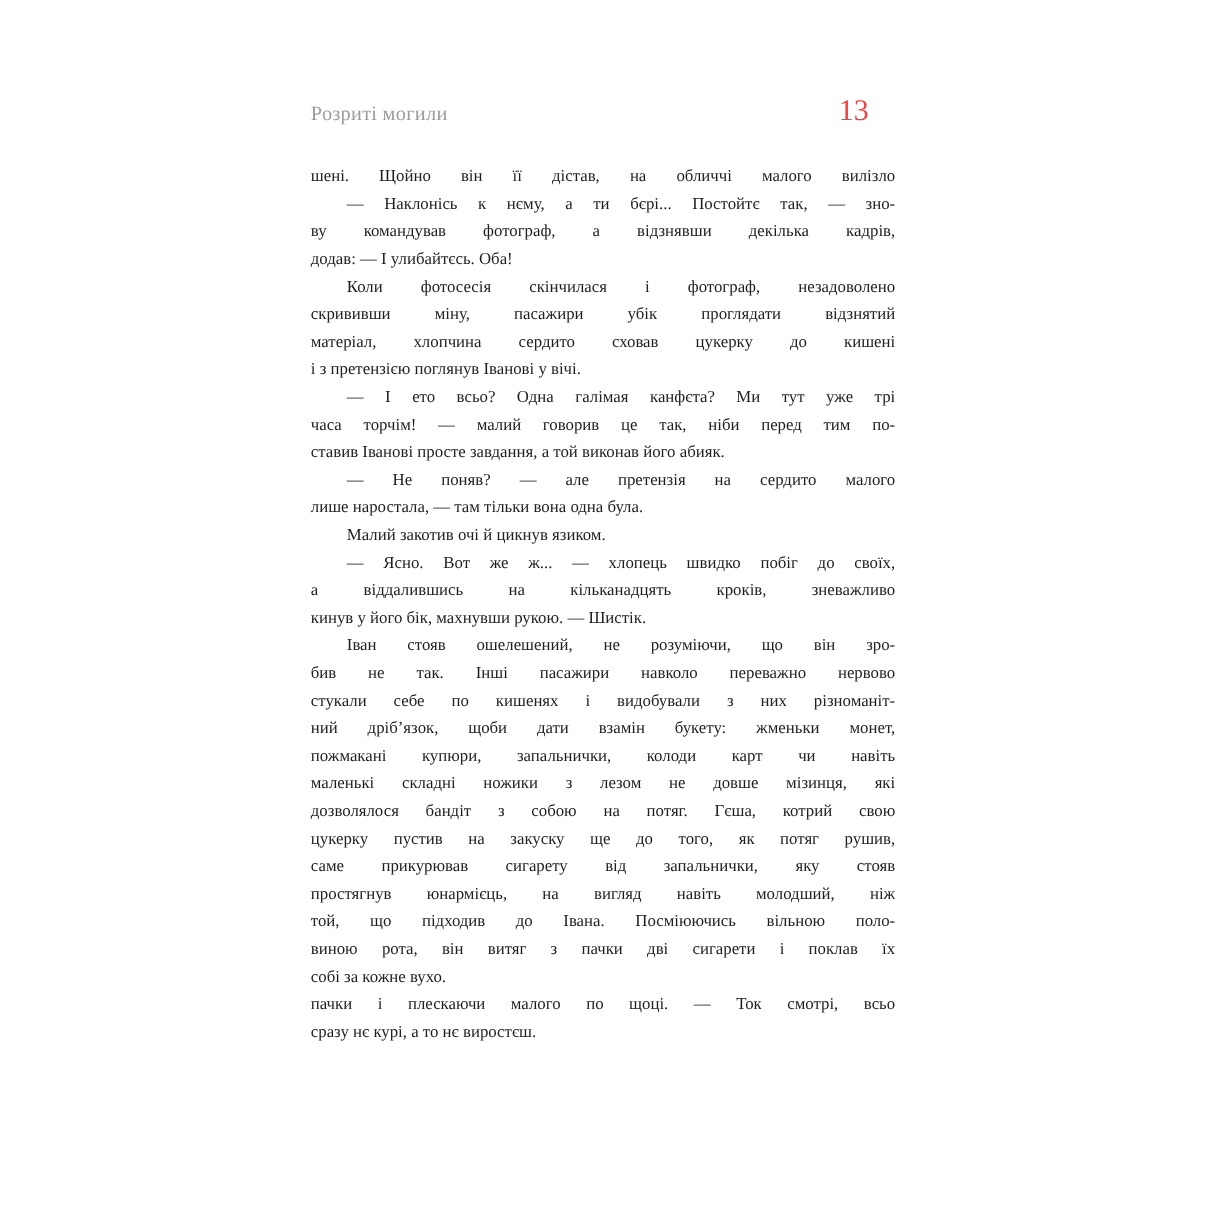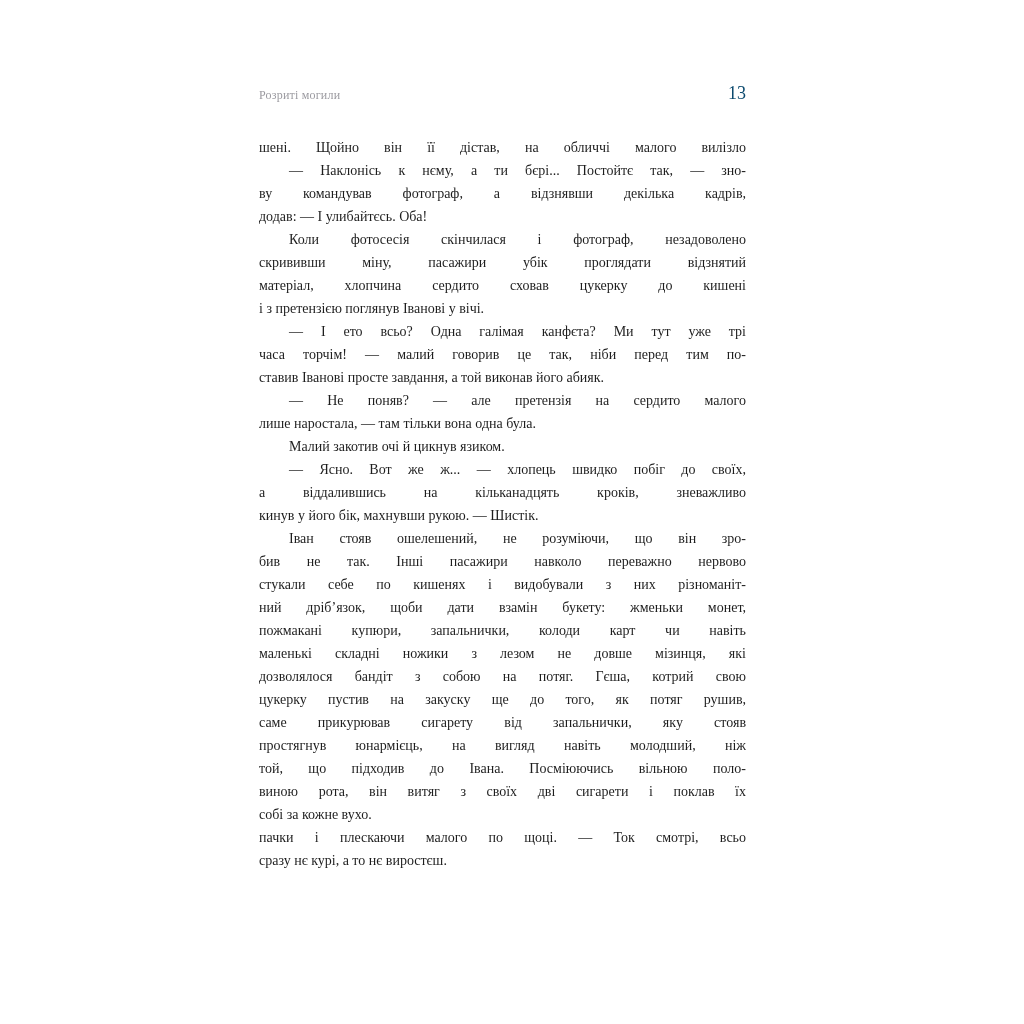--- a/index.html
+++ b/index.html
@@ -23,26 +23,27 @@
   }
   .header {
     display: flex;
     justify-content: space-between;
     align-items: baseline;
     line-height: 20px;
     height: 20px;
   }
   .running-title {
     color: #9b9aa0;
-    font-size: 12px;
+    font-size: 17px;
     letter-spacing: 0.2px;
   }
   .page-number {
-    color: #0c4a6e;
-    font-size: 18px;
+    color: #ef4444;
+    font-size: 25px;
+    margin-right: 22px;
   }
   .body-text {
     margin-top: 33px;
     font-size: 14px;
     line-height: 23px;
     color: #1e1e1e;
   }
   .ln {
     height: 23px;
     white-space: normal;
@@ -88,19 +89,19 @@
         <div class="ln jl">бив не так. Інші пасажири навколо переважно нервово</div>
         <div class="ln jl">стукали себе по кишенях і видобували з них різноманіт-</div>
         <div class="ln jl">ний дріб’язок, щоби дати взамін букету: жменьки монет,</div>
         <div class="ln jl">пожмакані купюри, запальнички, колоди карт чи навіть</div>
         <div class="ln jl">маленькі складні ножики з лезом не довше мізинця, які</div>
         <div class="ln jl">дозволялося бандіт з собою на потяг. Гєша, котрий свою</div>
         <div class="ln jl">цукерку пустив на закуску ще до того, як потяг рушив,</div>
         <div class="ln jl">саме прикурював сигарету від запальнички, яку стояв</div>
         <div class="ln jl">простягнув юнармієць, на вигляд навіть молодший, ніж</div>
         <div class="ln jl">той, що підходив до Івана. Посміюючись вільною поло-</div>
-        <div class="ln jl">виною рота, він витяг з своїх дві сигарети і поклав їх</div>
+        <div class="ln jl">виною рота, він витяг з пачки дві сигарети і поклав їх</div>
         <div class="ln">собі за кожне вухо.</div>
         <div class="ln jl">пачки і плескаючи малого по щоці. — Ток смотрі, всьо</div>
         <div class="ln">сразу нє курі, а то нє виростєш.</div>
       </div>
   </div>
 </div>
 
 </body></html>

